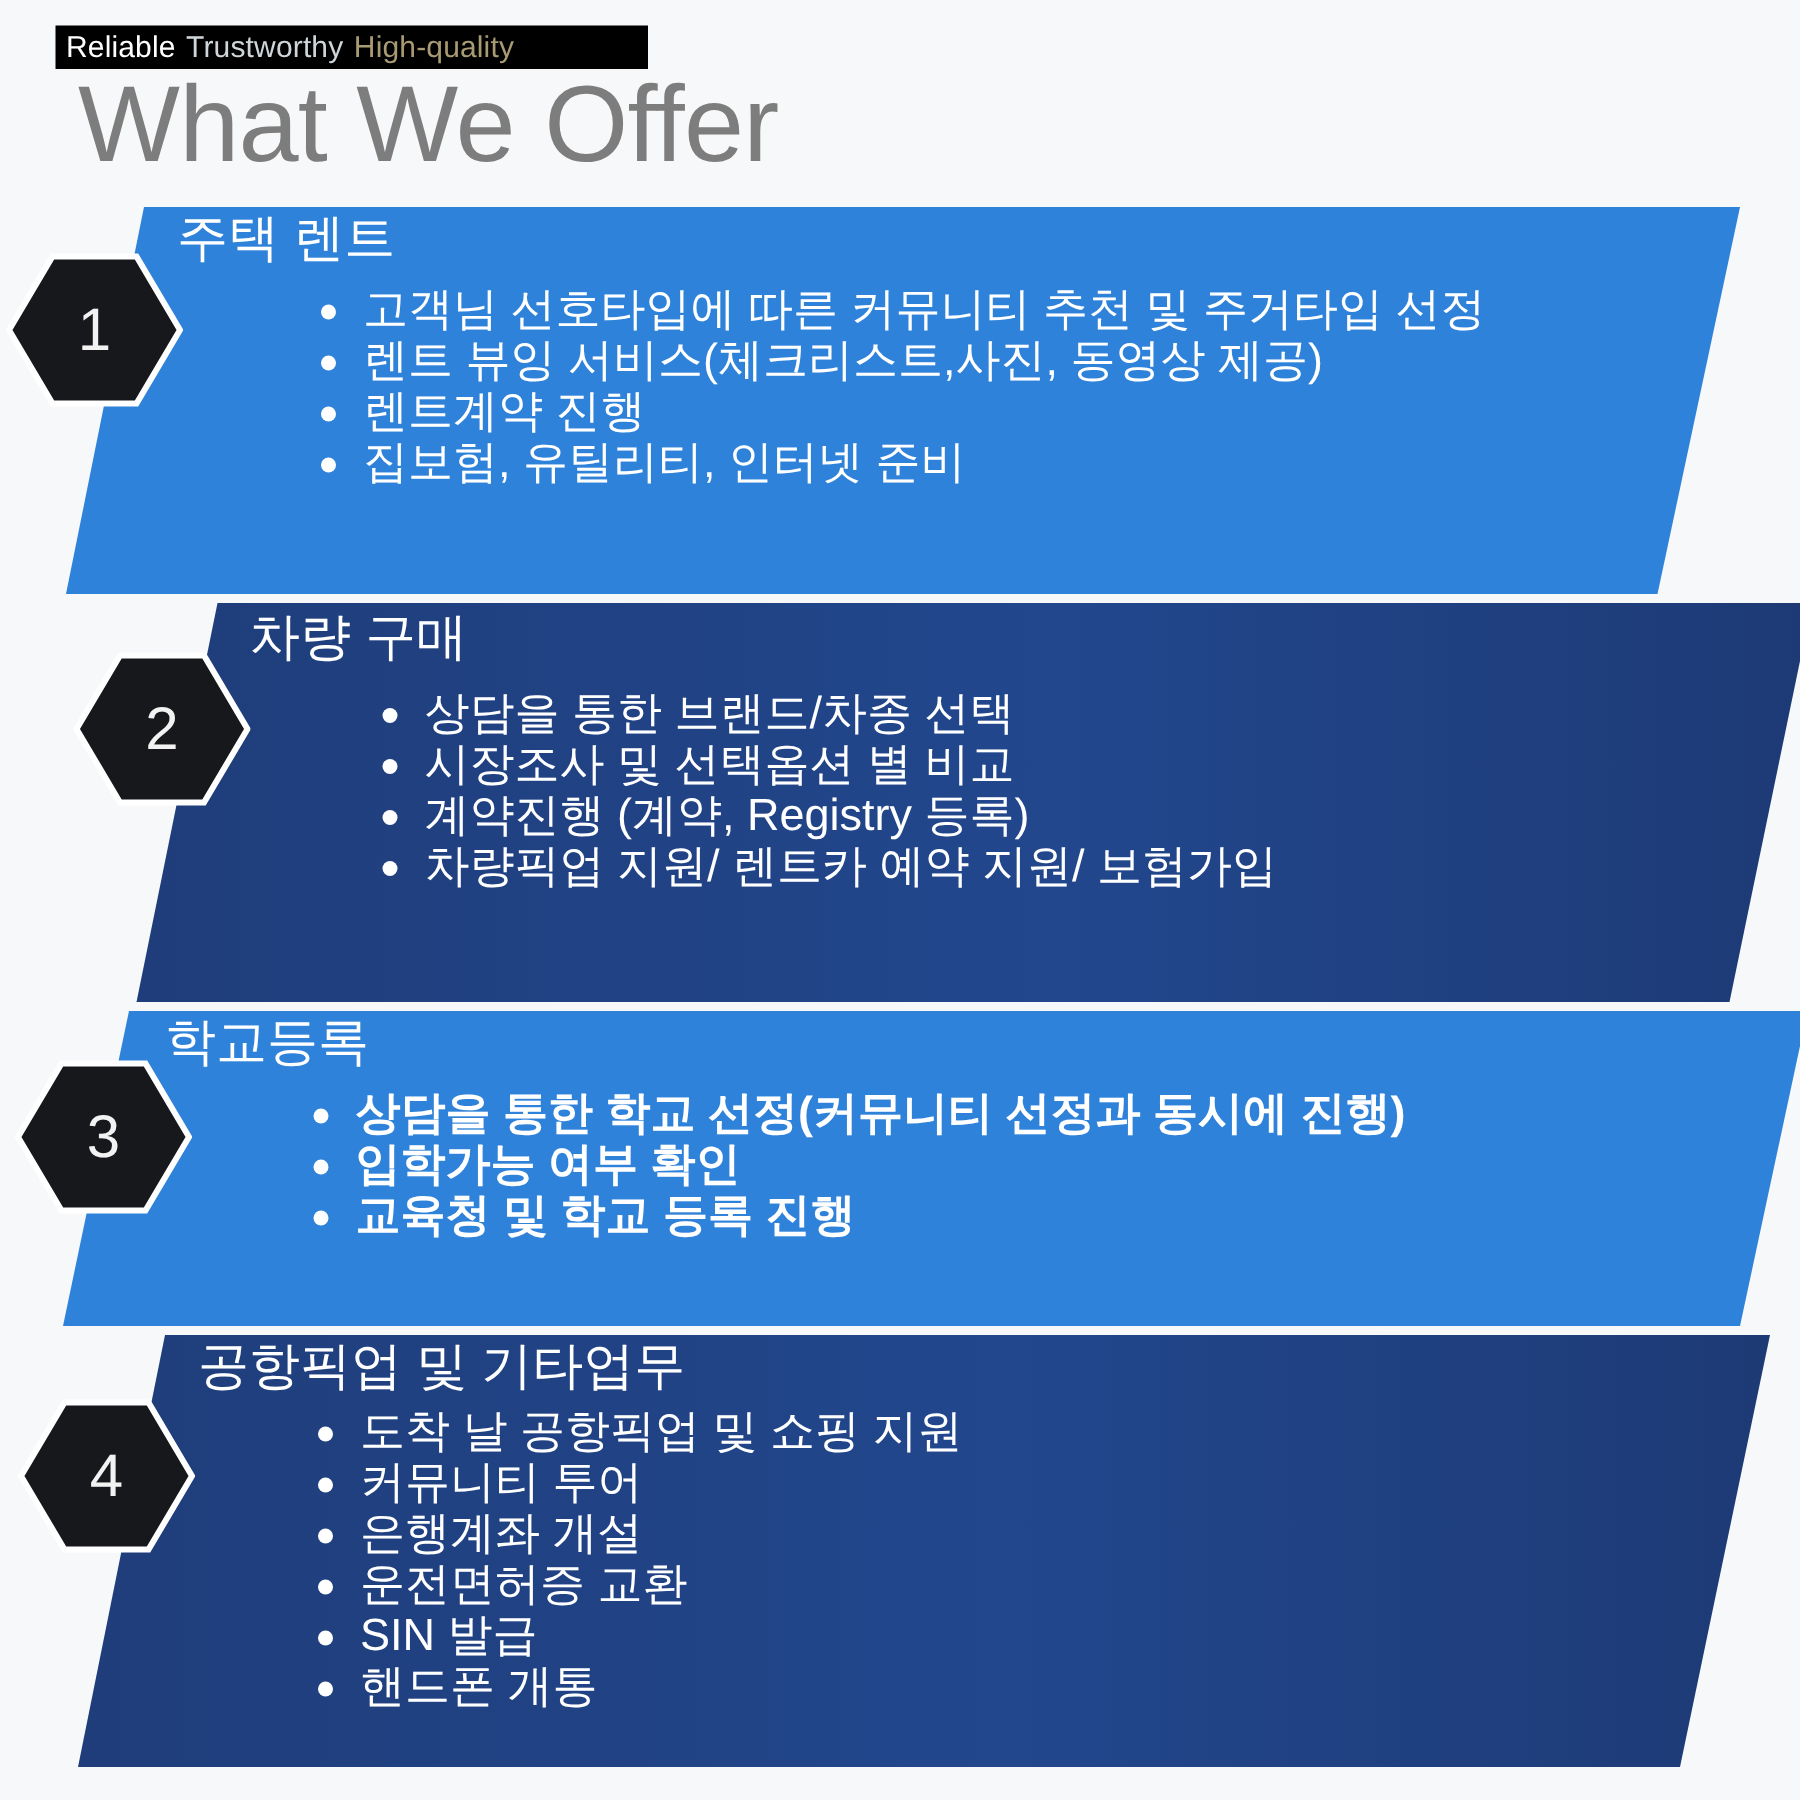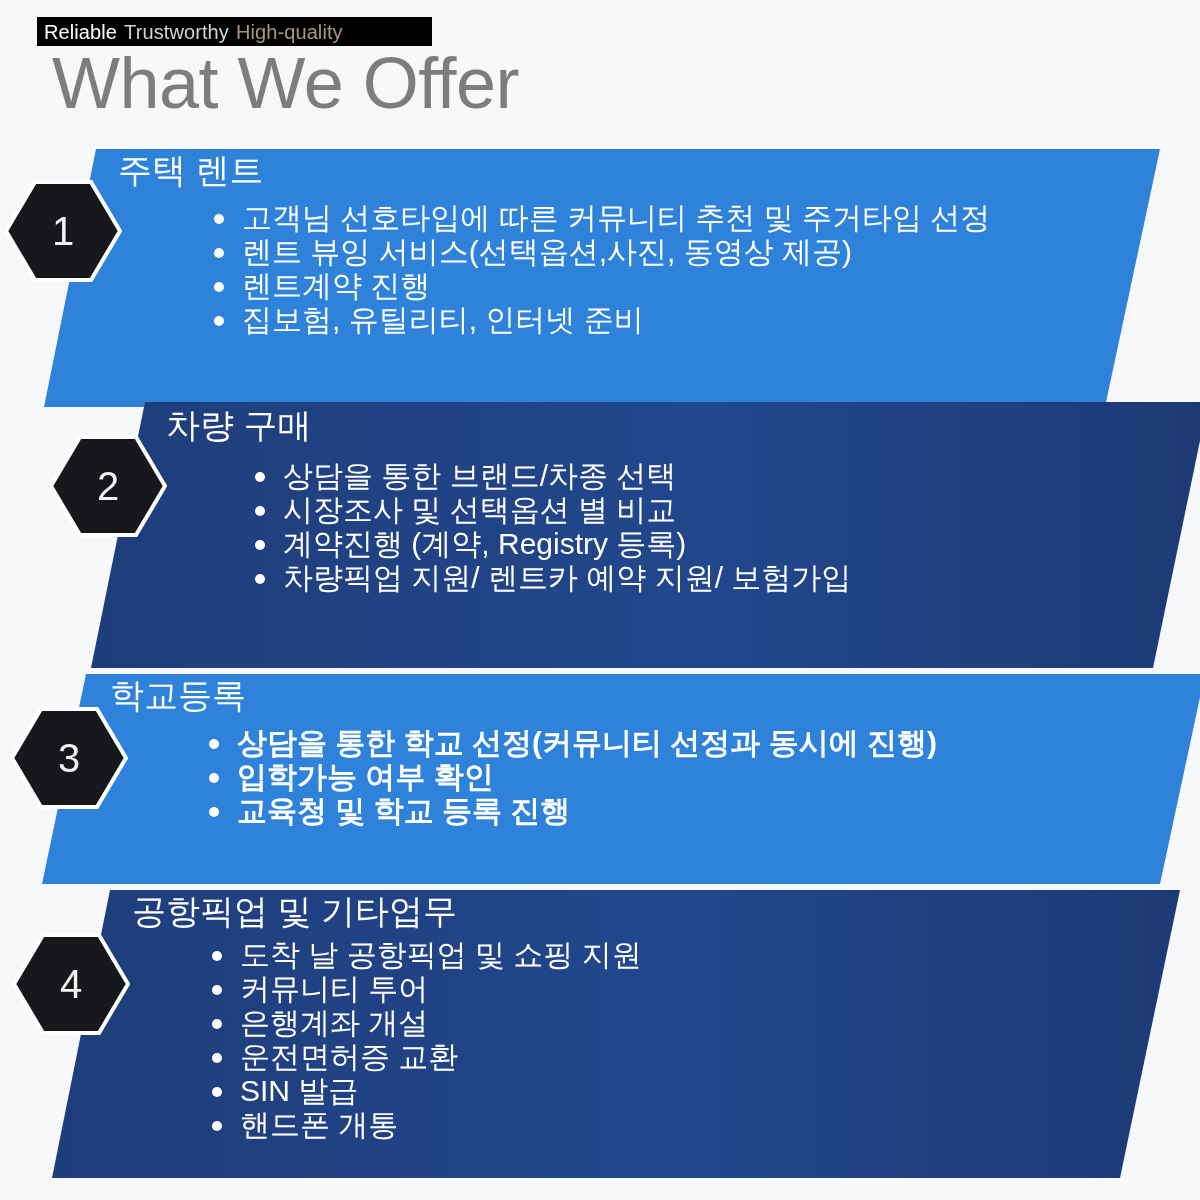--- a/index.html
+++ b/index.html
@@ -123,21 +123,21 @@
     display: flex;
     align-items: center;
     justify-content: center;
     color: #f2f2f2;
     font-size: 40px;
     font-weight: 400;
     line-height: 1;
   }
 
   
-  #sec1 { top: 138px; height: 258px; margin-top: 11px; }
+  #sec1 { top: 138px; height: 258px; }
   #sec2 { top: 402px; height: 266px; margin-left: 33px; }
   #sec3 { top: 674px; height: 210px; }
   #sec4 { top: 890px; height: 288px; }
 
   #sec1 .section-heading { left: 118px; top: 4px; }
   #sec1 .bullets { left: 210px; top: 52px; }
   #sec1 .hex { left: 4px; top: 30px; }
 
   #sec2 .section-heading { left: 133px; top: 6px; }
   #sec2 .bullets { left: 218px; top: 57px; }
@@ -165,21 +165,21 @@
 <div class="section" id="sec1">
   <div class="banner">
     <svg viewBox="0 0 1200 258" preserveAspectRatio="none">
       <polygon points="96,0 1160,0 1105,258 44,258" fill="#2e82da"></polygon>
     </svg>
   </div>
   <div class="section-content">
     <div class="section-heading">주택 렌트</div>
     <ul class="bullets">
       <li>고객님 선호타입에 따른 커뮤니티 추천 및 주거타입 선정</li>
-      <li>렌트 뷰잉 서비스(선택옵션,사진, 동영상 제공)</li>
+      <li>렌트 뷰잉 서비스(체크리스트,사진, 동영상 제공)</li>
       <li>렌트계약 진행</li>
       <li>집보험, 유틸리티, 인터넷 준비</li>
     </ul>
     <div class="hex">
       <svg viewBox="0 0 118 104" preserveAspectRatio="none">
         <polygon points="2,52 31,3 87,3 116,52 87,101 31,101" fill="#17181c" stroke="#ffffff" stroke-width="4"></polygon>
       </svg>
       <div class="hex-num">1</div>
     </div>
   </div>

